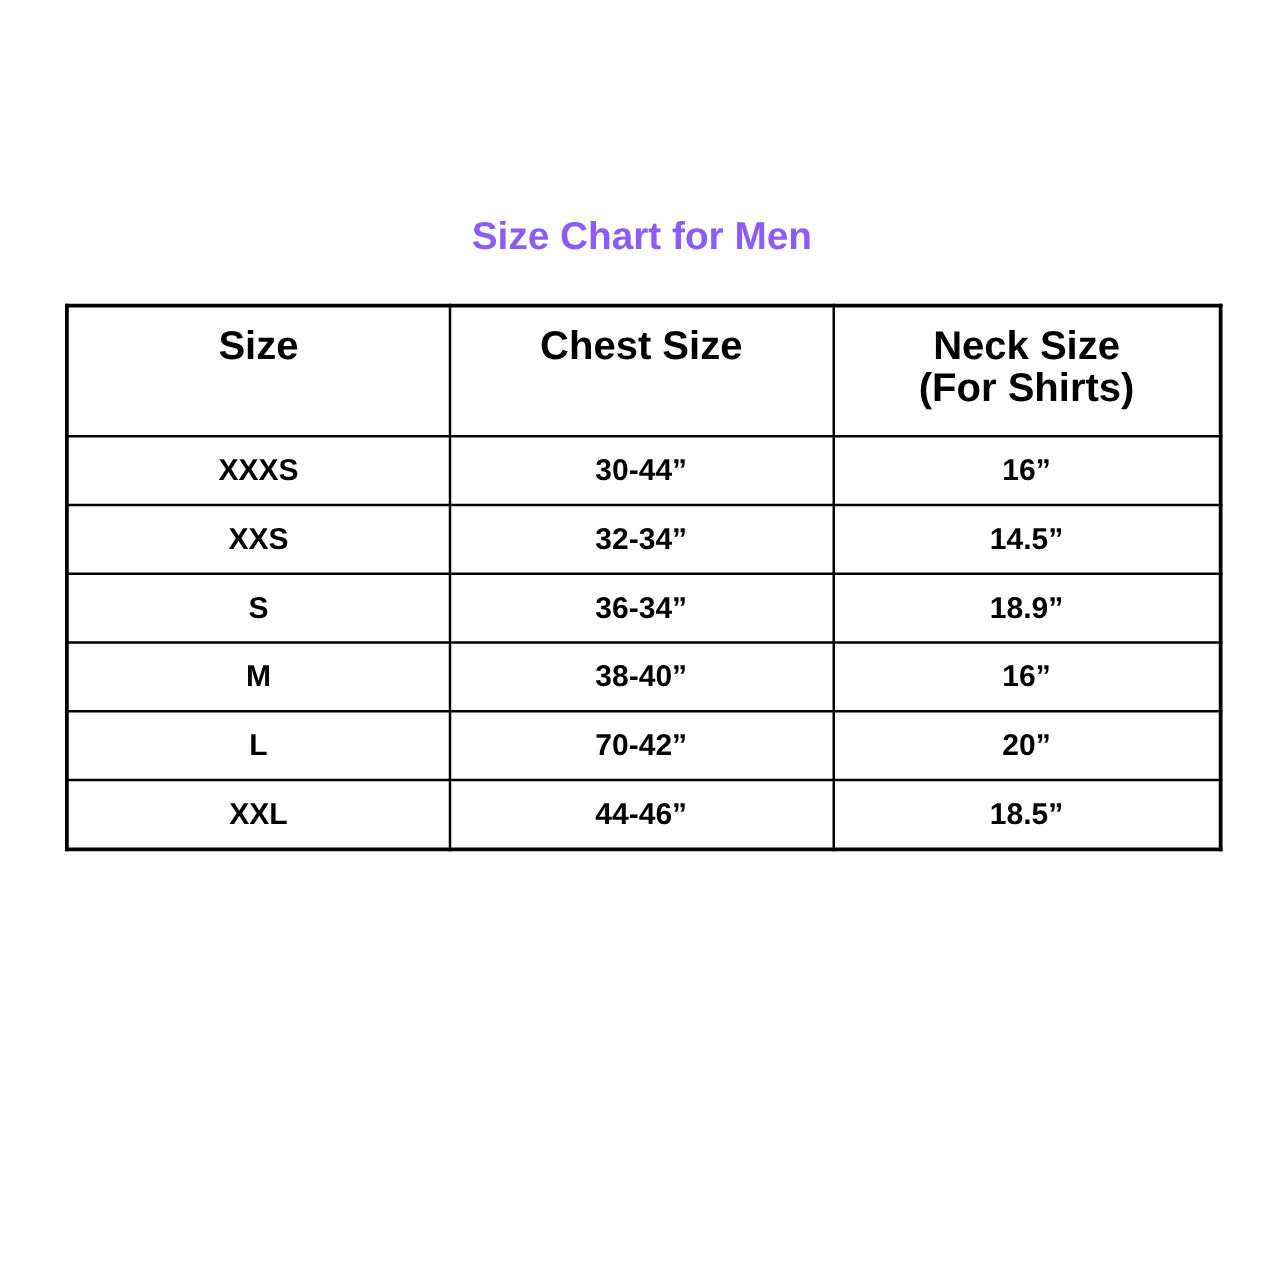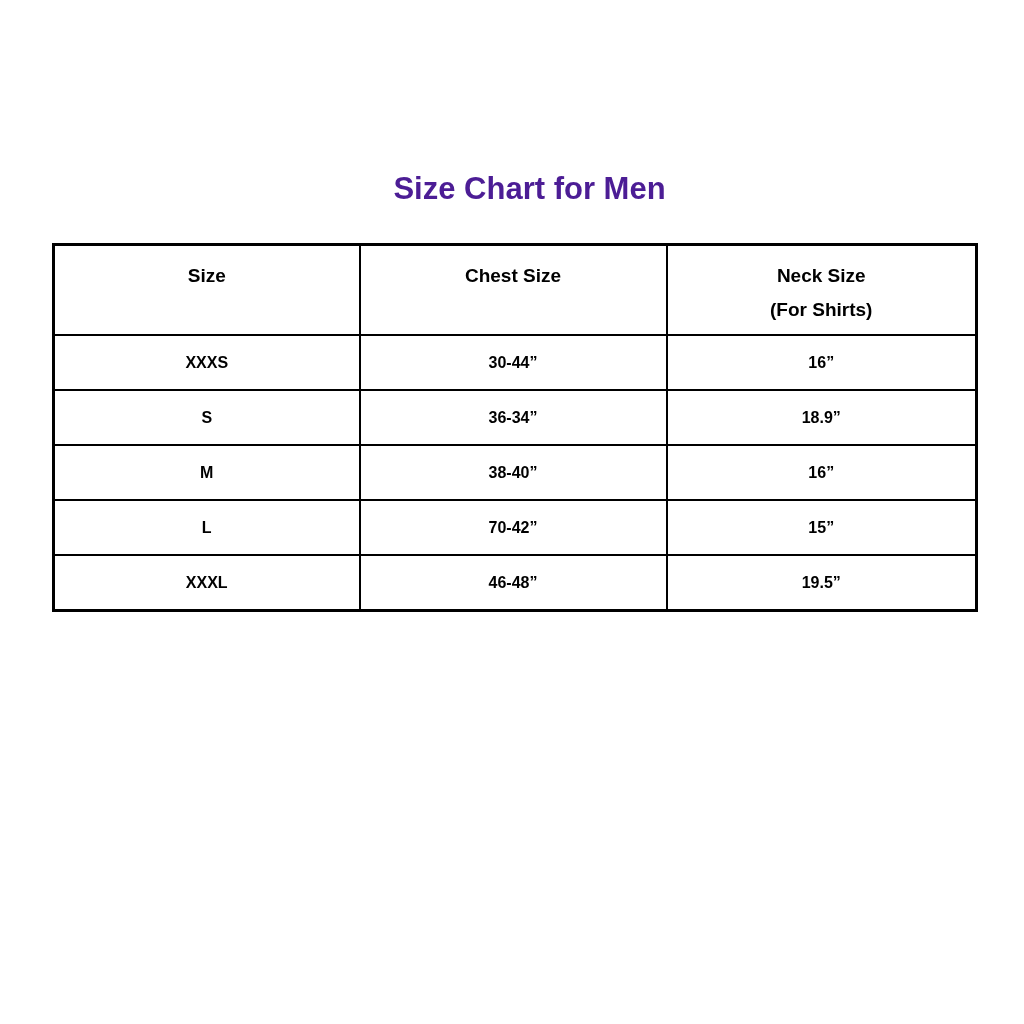--- a/index.html
+++ b/index.html
@@ -6,27 +6,27 @@
   html, body {
     width: 1024px;
     height: 1024px;
     background: #ffffff;
     font-family: "Liberation Sans", sans-serif;
     position: relative;
     overflow: hidden;
   }
   .page-title {
     position: absolute;
-    left: 68px;
+    left: 52px;
     top: 170px;
     width: 923px;
     text-align: center;
     font-size: 31px;
     font-weight: bold;
-    color: #4c1d95;
+    color: #8b5cf6;
     line-height: 38px;
   }
   table.size-table {
     position: absolute;
     left: 52px;
     top: 243px;
     width: 923px;
     border-collapse: collapse;
     table-layout: fixed;
     border: 3px solid #000000;
@@ -36,30 +36,30 @@
   .size-table col.c2 { width: 307px; }
   .size-table col.c3 { width: 310px; }
   .size-table th, .size-table td {
     border: 2px solid #000000;
     text-align: center;
     color: #000000;
     font-weight: bold;
     background: #ffffff;
   }
   .size-table thead th {
-    height: 90px;
+    height: 104px;
     vertical-align: top;
     padding-top: 13px;
-    font-size: 19px;
+    font-size: 32px;
     line-height: 34px;
   }
   .size-table tbody td {
     height: 53px;
     vertical-align: middle;
-    font-size: 16px;
+    font-size: 24px;
     line-height: 53px;
     text-align: center;
   }
 </style>
 </head>
 <body>
 
 <h1 class="page-title">Size Chart for Men</h1>
 
 <table class="size-table">
@@ -82,33 +82,38 @@
       </th>
     </tr>
   </thead>
   <tbody>
     <tr>
       <td>XXXS</td>
       <td>30-44”</td>
       <td>16”</td>
     </tr>
     <tr>
+      <td>XXS</td>
+      <td>32-34”</td>
+      <td>14.5”</td>
+    </tr>
+    <tr>
       <td>S</td>
       <td>36-34”</td>
       <td>18.9”</td>
     </tr>
     <tr>
       <td>M</td>
       <td>38-40”</td>
       <td>16”</td>
     </tr>
     <tr>
       <td>L</td>
       <td>70-42”</td>
-      <td>15”</td>
+      <td>20”</td>
     </tr>
     <tr>
-      <td>XXXL</td>
-      <td>46-48”</td>
-      <td>19.5”</td>
+      <td>XXL</td>
+      <td>44-46”</td>
+      <td>18.5”</td>
     </tr>
   </tbody>
 </table>
 
 </body></html>

